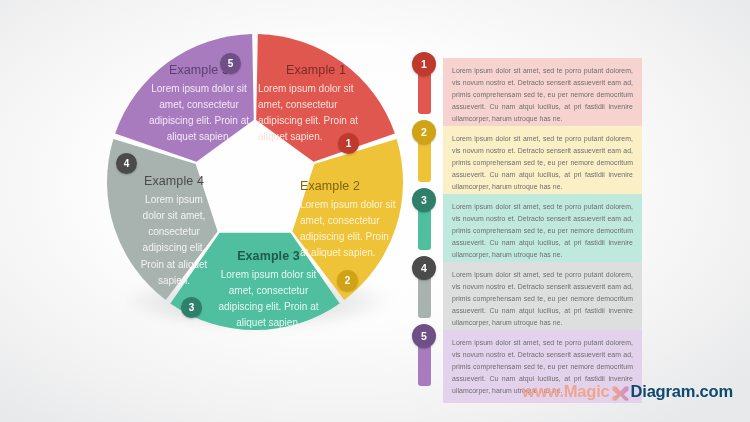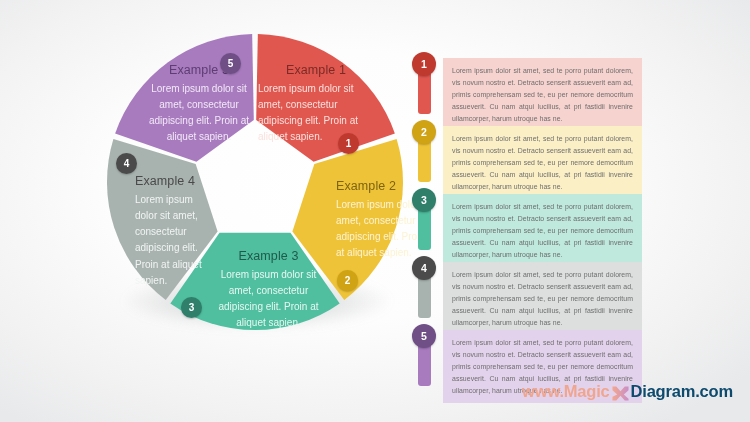--- a/index.html
+++ b/index.html
@@ -78,31 +78,31 @@
           <path d="M 70.7252178136982 278.0424214661338 A 148 148 0 0 1 18.391589559474085 116.97607534745867 L 100.67755778842833 141.97646399690836 L 122.60110475979249 209.45020358716417 Z" fill="#a8b3b0"></path>
           <path d="M 20.147561000685442 111.57175095109261 A 148 148 0 0 1 157.15877852484581 12.027274605996666 L 158.8097585712192 98.01142584845806 L 101.41316744623309 139.71249026329556 Z" fill="#a87bbf"></path>
         </g>
     </svg>
 
     <div class="seg-label" style="left:163px;top:42px;width:105px;text-align:left;">
       <div class="seg-title" style="color: rgb(122, 43, 38); margin-left: 28px;">Example 1</div>
       <div class="seg-body" style="color: rgb(251, 224, 221);">Lorem ipsum dolor sit amet, consectetur adipiscing elit. Proin at aliquet sapien.</div>
     </div>
 
-    <div class="seg-label" style="left:205px;top:158px;width:100px;text-align:left;margin-left:36px;">
+    <div class="seg-label" style="left:205px;top:158px;width:100px;text-align:left;">
       <div class="seg-title" style="color: rgb(125, 100, 16);">Example 2</div>
       <div class="seg-body" style="color: rgb(253, 243, 210);">Lorem ipsum dolor sit amet, consectetur adipiscing elit. Proin at aliquet sapien.</div>
     </div>
 
     <div class="seg-label" style="left:120px;top:228px;width:107px;text-align:center;">
-      <div class="seg-title" style="color: rgb(31, 90, 74);">Example 3</div>
+      <div class="seg-title" style="color: rgb(31, 90, 74); font-weight: bold;">Example 3</div>
       <div class="seg-body" style="color: rgb(230, 247, 241);">Lorem ipsum dolor sit amet, consectetur adipiscing elit. Proin at aliquet sapien.</div>
     </div>
 
-    <div class="seg-label" style="left:40px;top:153px;width:78px;text-align:left;">
+    <div class="seg-label" style="left:40px;top:153px;width:78px;text-align:center;">
       <div class="seg-title" style="color: rgb(74, 74, 74);">Example 4</div>
       <div class="seg-body" style="color: rgb(241, 244, 243);">Lorem ipsum dolor sit amet, consectetur adipiscing elit. Proin at aliquet sapien.</div>
     </div>
 
     <div class="seg-label" style="left:48px;top:42px;width:112px;text-align:center;">
       <div class="seg-title" style="color: rgb(93, 61, 114);">Example 5</div>
       <div class="seg-body" style="color: rgb(242, 232, 247);">Lorem ipsum dolor sit amet, consectetur adipiscing elit. Proin at aliquet sapien.</div>
     </div>
 
     <div class="badge wheel-badge" style="left: 243px; top: 111px; background: rgb(192, 57, 47);">1</div>

